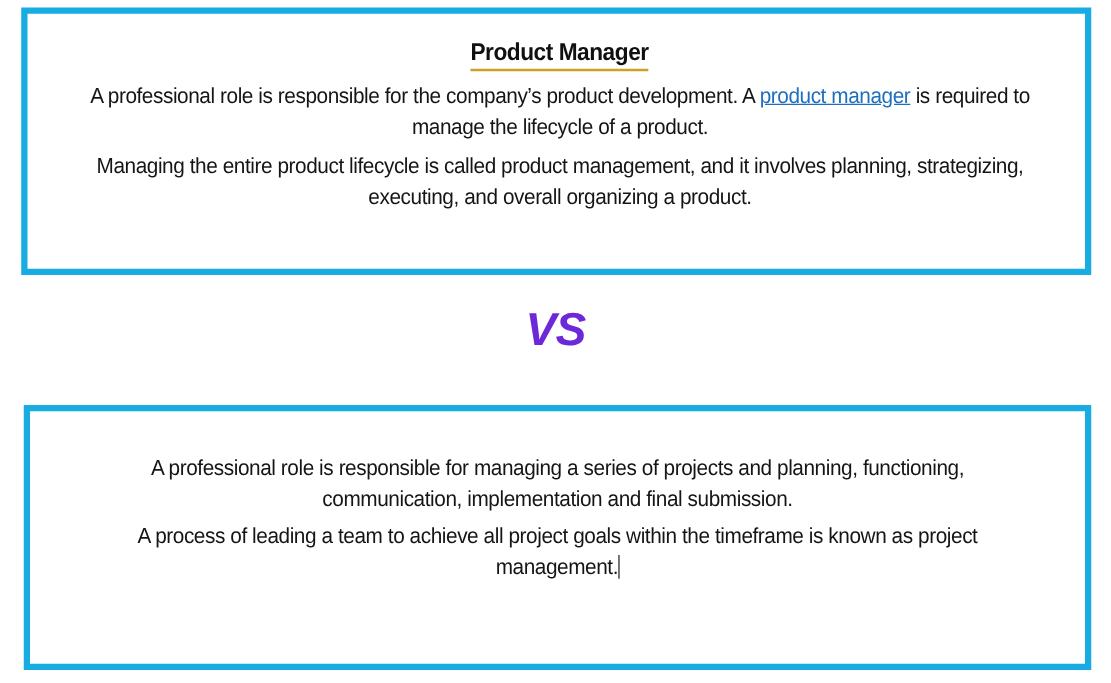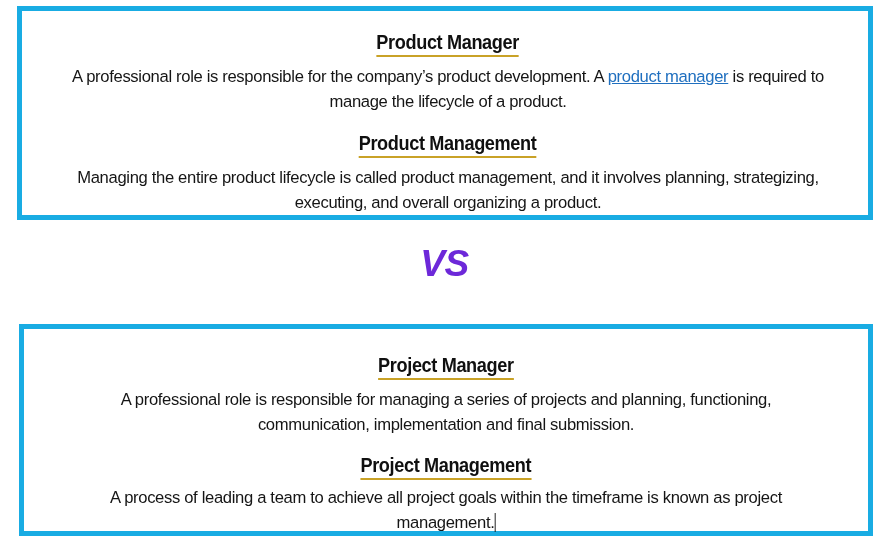--- a/index.html
+++ b/index.html
@@ -128,41 +128,32 @@
 <div class="page">
 
   <div class="compare-box" id="box-product">
 
     <div class="heading-row" id="heading-product-manager-row">
       <span class="section-heading">Product Manager</span>
     </div>
 
     <p class="section-body" id="body-product-manager"><span>A professional role is responsible for the company’s product development. A </span><a href="#" class="inline-link">product manager</a><span> is required to manage the lifecycle of a product.</span></p>
 
-    <div class="heading-row" id="heading-product-management-row">
-      <span class="section-heading">Product Management</span>
-    </div>
 
     <p class="section-body" id="body-product-management">Managing the entire product lifecycle is called product management, and it involves planning, strategizing, executing, and overall organizing a product.</p>
 
   </div>
 
   <div id="vs-separator">
     <span id="vs-label">VS</span>
   </div>
 
   <div class="compare-box" id="box-project">
 
-    <div class="heading-row" id="heading-project-manager-row">
-      <span class="section-heading">Project Manager</span>
-    </div>
 
     <p class="section-body" id="body-project-manager">A professional role is responsible for managing a series of projects and planning, functioning, communication, implementation and final submission.</p>
 
-    <div class="heading-row" id="heading-project-management-row">
-      <span class="section-heading">Project Management</span>
-    </div>
 
     <p class="section-body" id="body-project-management"><span>A process of leading a team to achieve all project goals within the timeframe is known as project management.</span><span class="text-caret"></span></p>
 
   </div>
 
 </div>
 
 </body></html>

